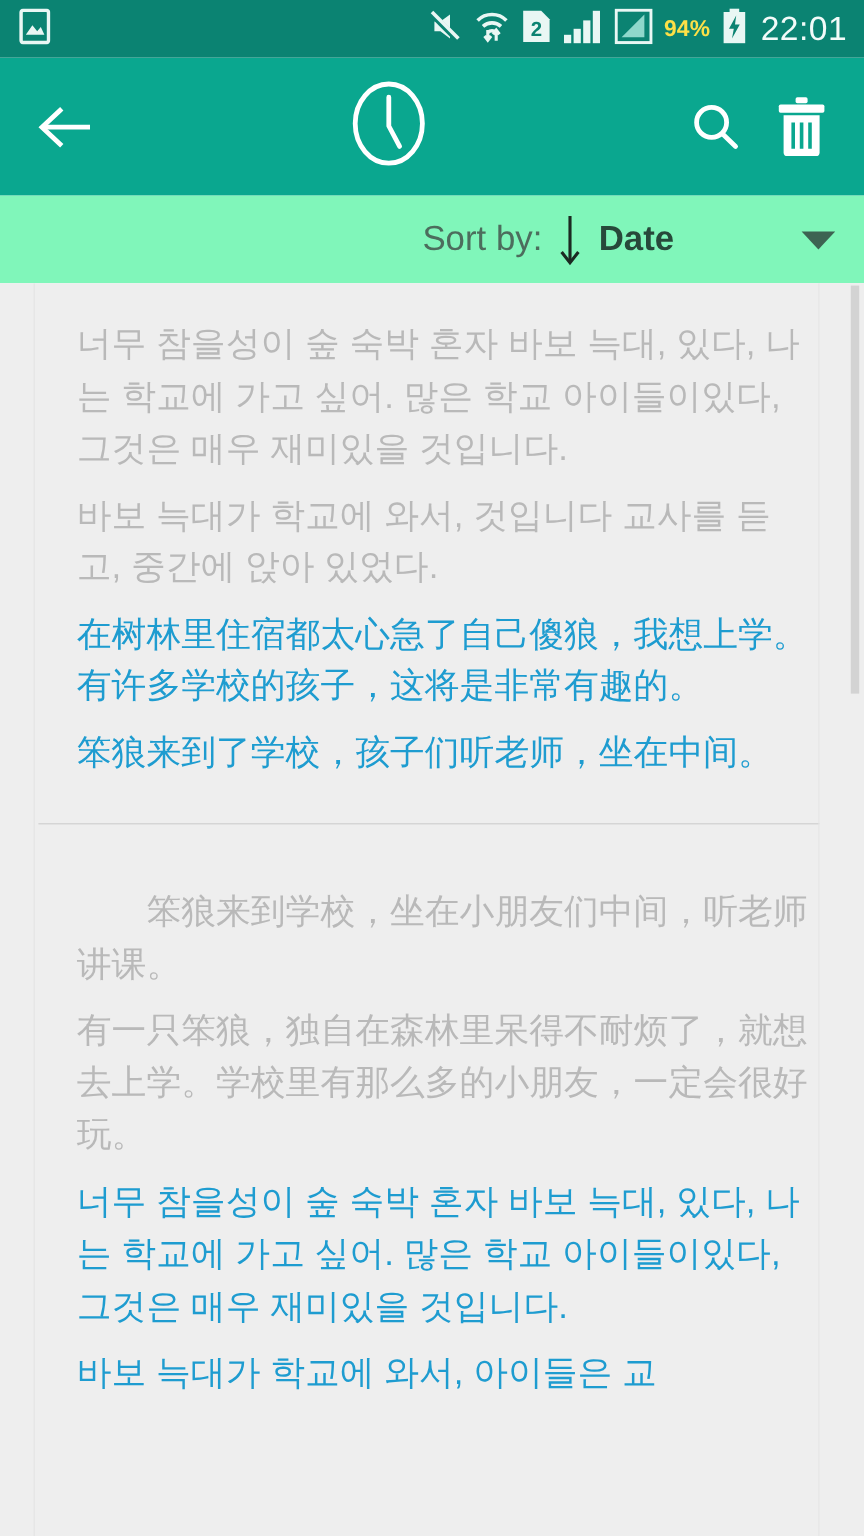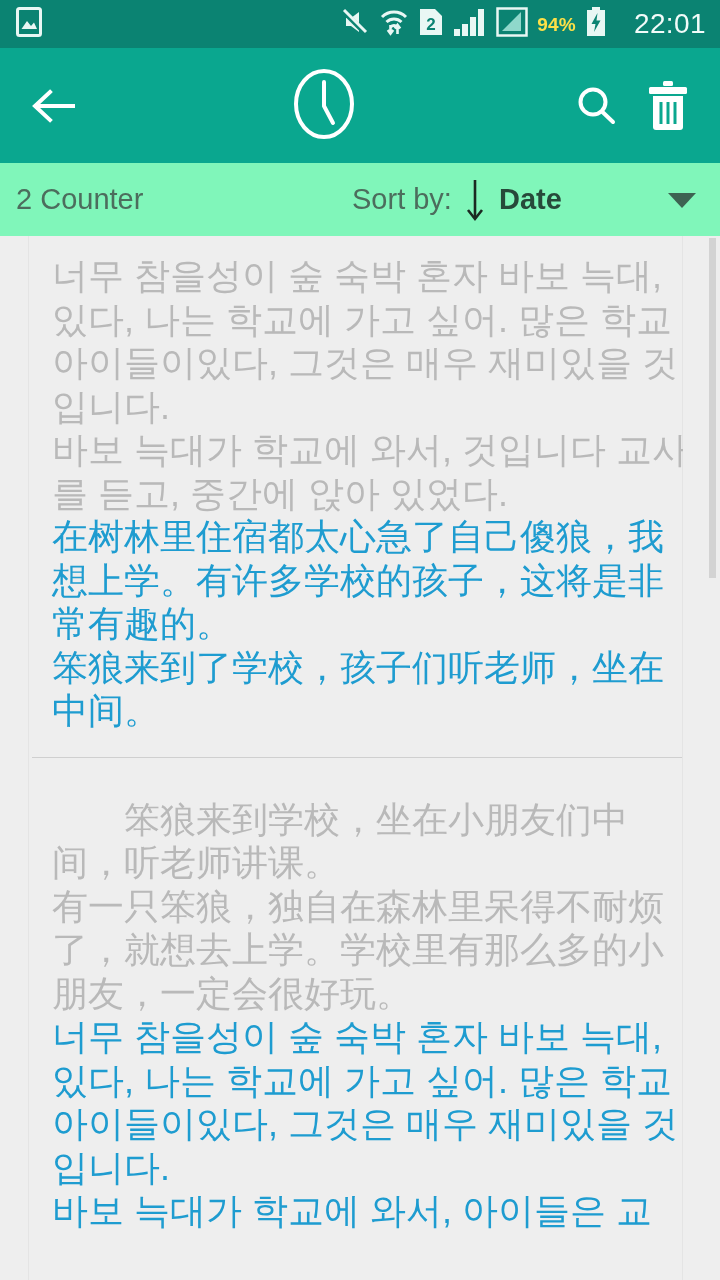--- a/index.html
+++ b/index.html
@@ -44,21 +44,21 @@
     font-weight: 700;
     letter-spacing: 0.2px;
     line-height: 1;
   }
   .st-clock {
     color: #f2fbf9;
     font-size: 28px;
     font-weight: 400;
     letter-spacing: 0.4px;
     line-height: 1;
-    margin-left: 18px;
+    margin-left: 2px;
   }
 
   
   .app-bar {
     height: 115px;
     background: #0aa78f;
     display: flex;
     align-items: center;
     padding: 0 22px 0 26px;
     box-sizing: border-box;
@@ -157,22 +157,22 @@
   }
   .card-inner {
     padding-top: 18px;
   }
   .divider {
     height: 1px;
     background: #cfcfcf;
     margin: 0 30px 0 32px;
   }
   .para {
-    margin: 0;
-    font-size: 36px;
+    margin: 12px;
+    font-size: 29px;
     line-height: 43.5px;
     letter-spacing: 0px;
     word-break: break-word;
   }
   .para.source {
     color: #b9b9b9;
   }
   .para.target {
     color: #1e9cd0;
   }
@@ -296,21 +296,20 @@
       <rect x="4" y="8" width="38" height="7" rx="1.5" fill="#ffffff"></rect>
       <path d="M8 17 H38 V48 a3 3 0 0 1 -3 3 H11 a3 3 0 0 1 -3 -3 Z" fill="#ffffff"></path>
       <line x1="16" y1="23" x2="16" y2="45" stroke="#0aa78f" stroke-width="3"></line>
       <line x1="23" y1="23" x2="23" y2="45" stroke="#0aa78f" stroke-width="3"></line>
       <line x1="30" y1="23" x2="30" y2="45" stroke="#0aa78f" stroke-width="3"></line>
     </svg>
   </div>
 </div>
 
 <div class="sort-bar">
-  <span class="counter-text">2 Counter</span>
   <div class="sort-group">
     <span class="sort-label">Sort by:</span>
     <span class="sort-arrow">
       <svg width="22" height="44" viewBox="0 0 22 44">
         <line x1="11" y1="2" x2="11" y2="40" stroke="#1b2a22" stroke-width="2.6"></line>
         <polyline points="4,32 11,41 18,32" fill="none" stroke="#1b2a22" stroke-width="2.6"></polyline>
       </svg>
     </span>
     <span class="sort-value">Date</span>
   </div>

